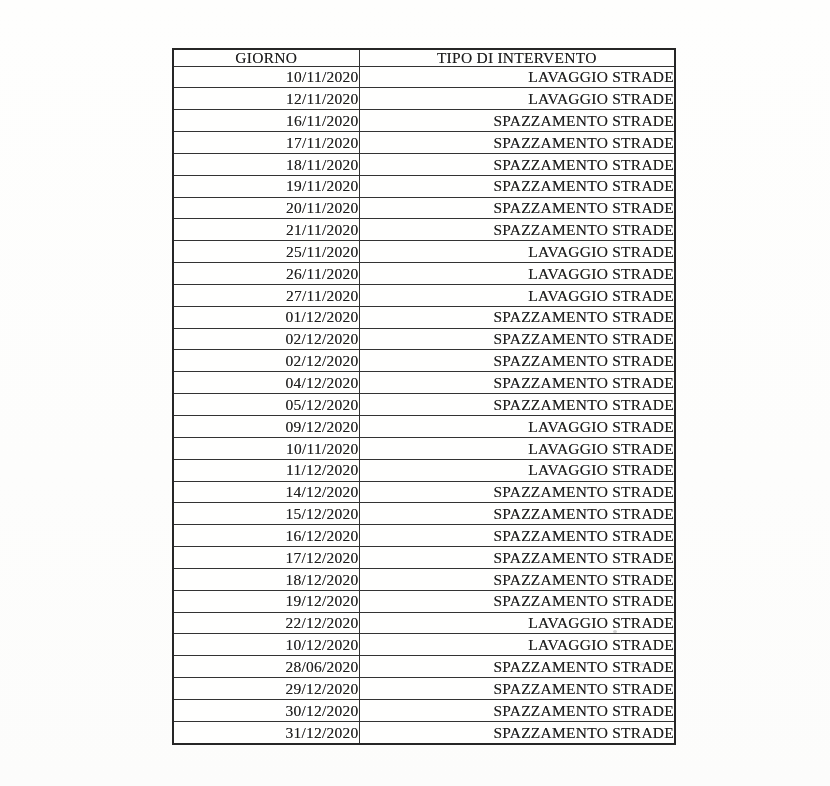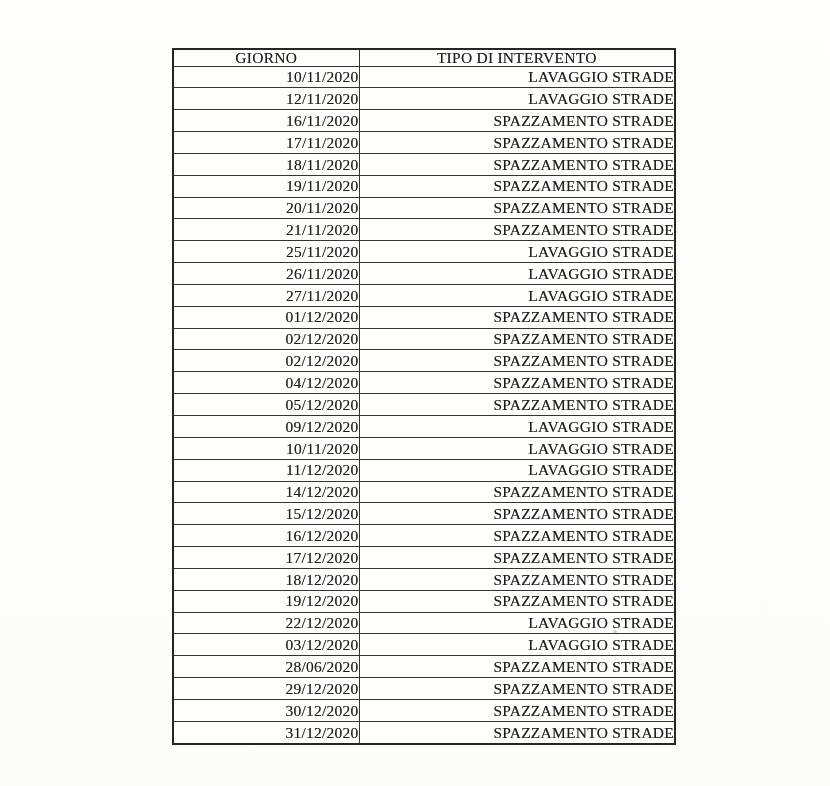--- a/index.html
+++ b/index.html
@@ -212,21 +212,21 @@
     <td class="tipo">SPAZZAMENTO STRADE</td>
   </tr>
 
   <tr>
     <td class="giorno">22/12/2020</td>
     <td class="tipo">LAVAGGIO STRADE</td>
   </tr>
 
 
   <tr>
-    <td class="giorno">03/12/2020</td>
+    <td class="giorno">10/12/2020</td>
     <td class="tipo">LAVAGGIO STRADE</td>
   </tr>
 
   <tr>
     <td class="giorno">28/06/2020</td>
     <td class="tipo">SPAZZAMENTO STRADE</td>
   </tr>
 
   <tr>
     <td class="giorno">29/12/2020</td>

